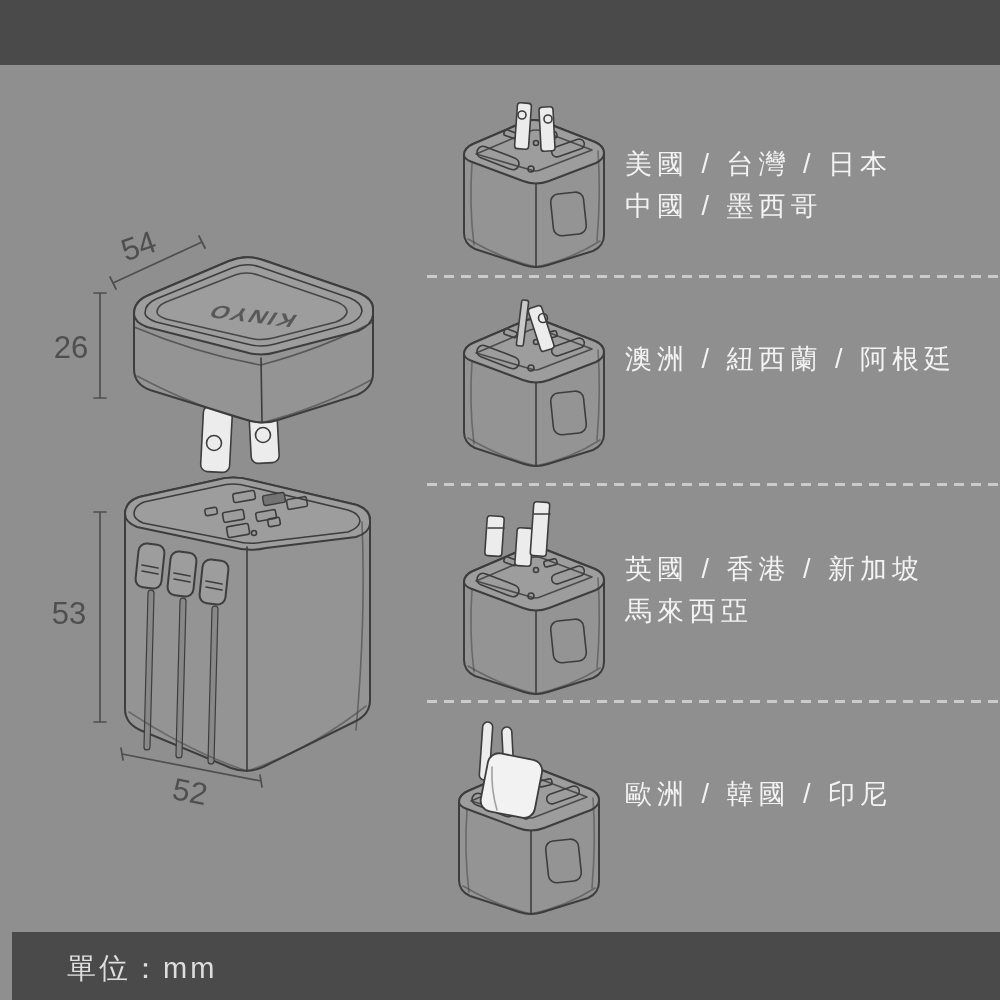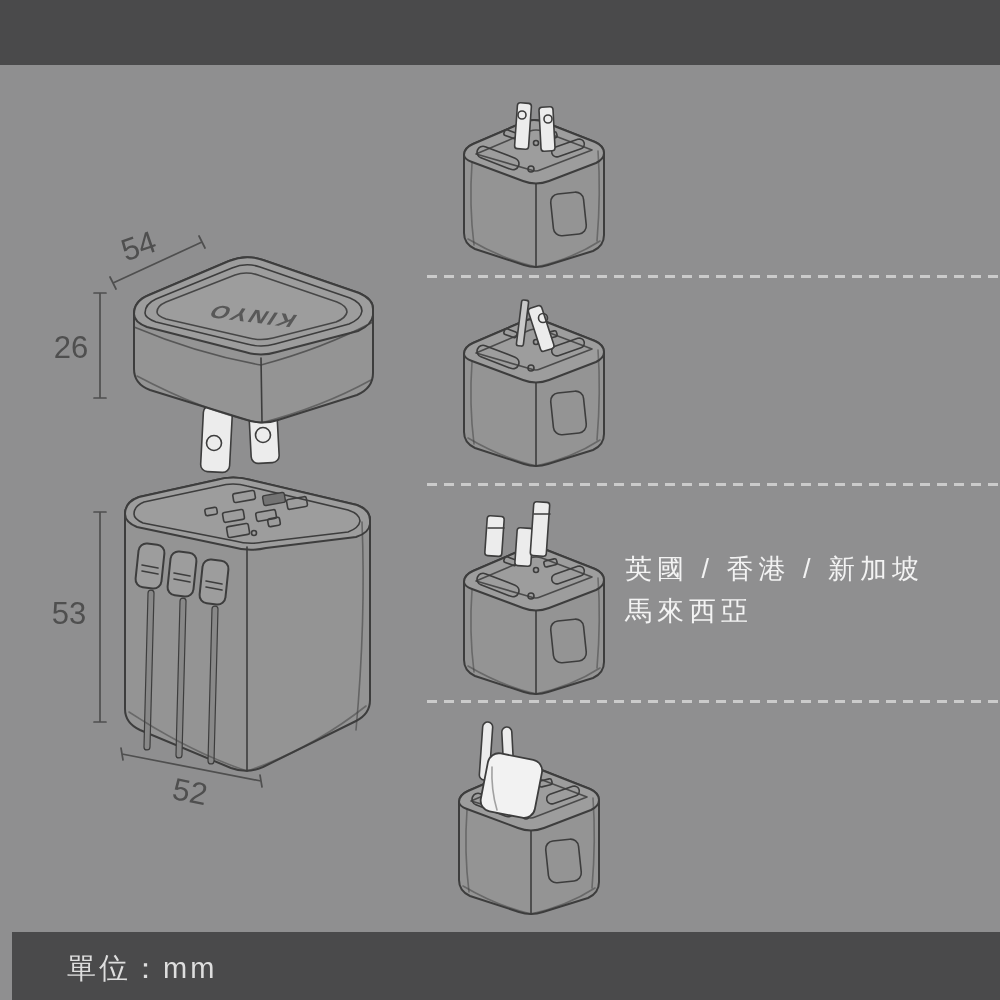--- a/index.html
+++ b/index.html
@@ -159,26 +159,32 @@
   <svg class="plug" style="left:447px;top:710px" width="170" height="215" viewBox="0 0 170 215">
     <use href="#cube" transform="translate(0,30)"></use>
       <use href="#pins-eu"></use>
       <use href="#eu-base"></use>
   </svg>
 
   <div class="divider" style="top:275px"></div>
   <div class="divider" style="top:483px"></div>
   <div class="divider" style="top:700px"></div>
 
+  <div class="label" style="top:143px">
+    <div>美國 / 台灣 / 日本</div>
+    <div>中國 / 墨西哥</div>
+  </div>
   <div class="label" style="top:338px">
+    <div>澳洲 / 紐西蘭 / 阿根廷</div>
   </div>
   <div class="label" style="top:548px">
     <div>英國 / 香港 / 新加坡</div>
     <div>馬來西亞</div>
   </div>
   <div class="label" style="top:773px">
+    <div>歐洲 / 韓國 / 印尼</div>
   </div>
 
   <div class="band band-bottom">
     <div class="unit">單位：mm</div>
   </div>
 
 </div>
 
 </body></html>

